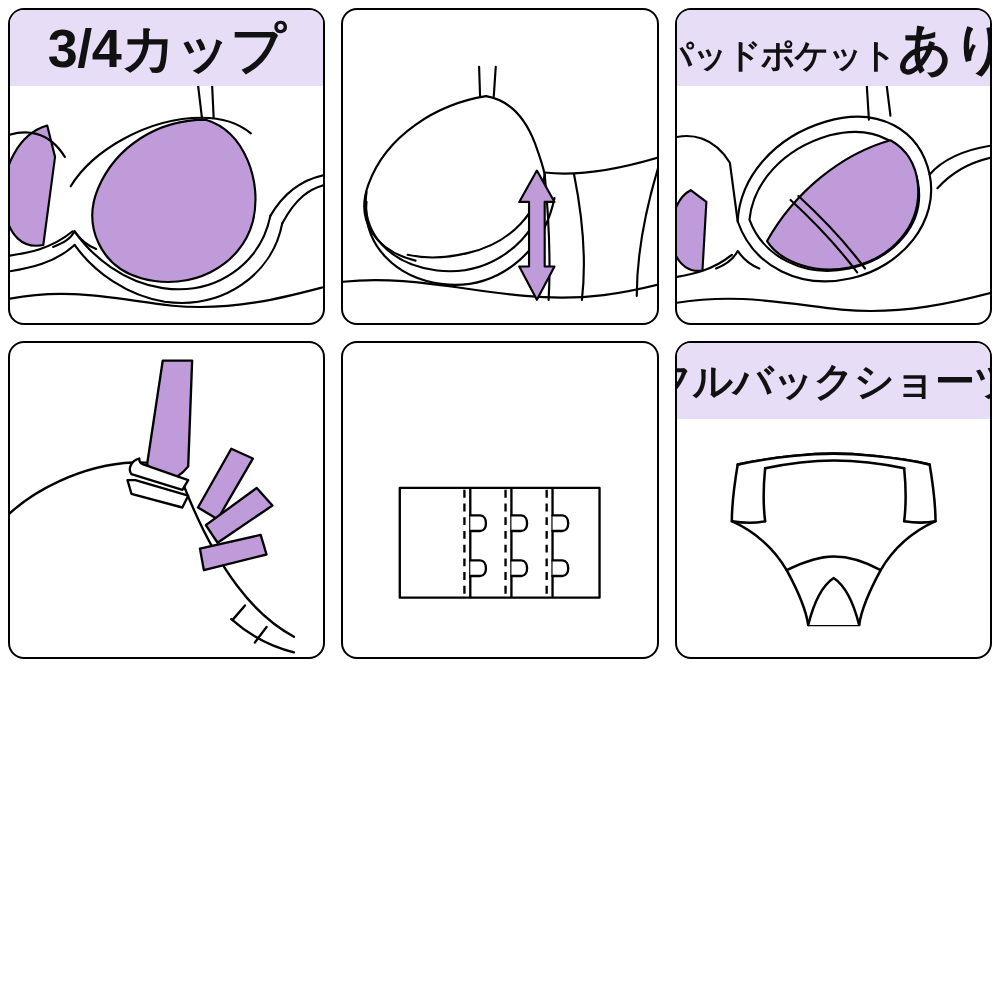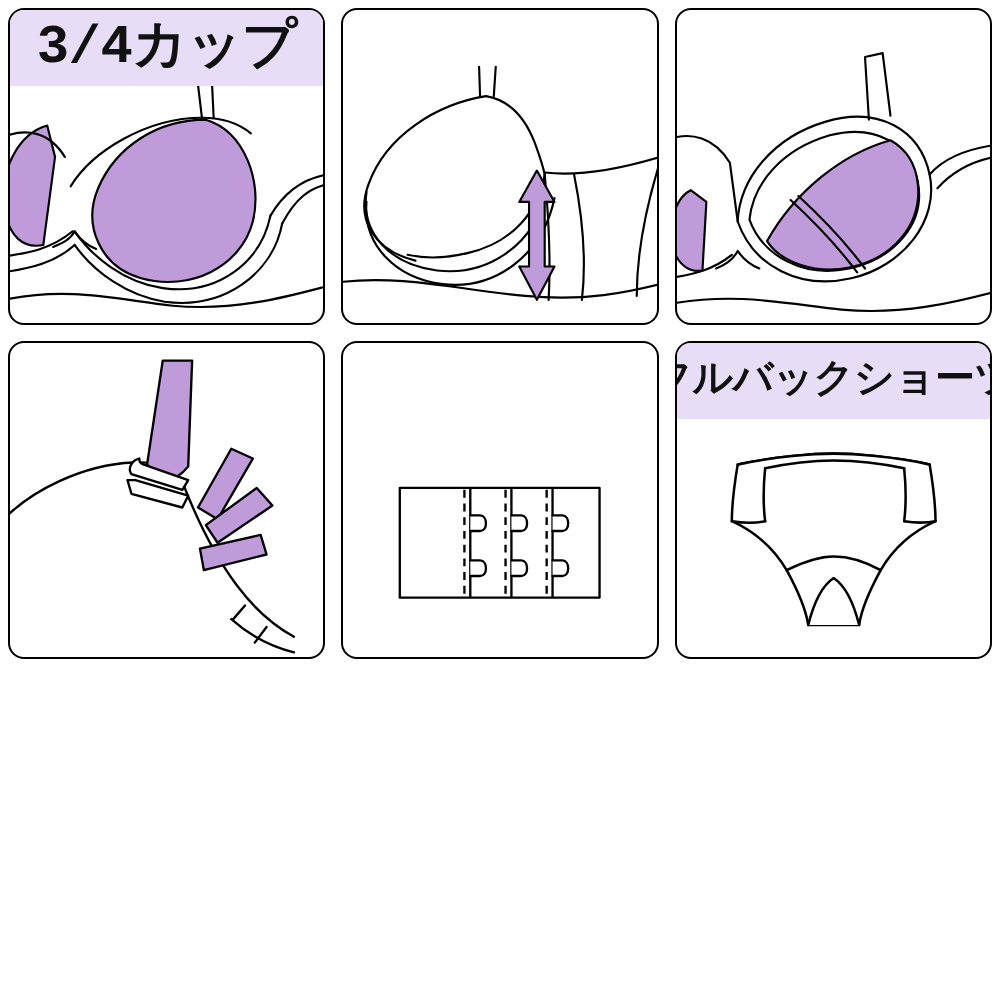--- a/index.html
+++ b/index.html
@@ -50,21 +50,21 @@
     justify-content: center;
     z-index: 5;
     overflow: hidden;
   }
   .panel-title {
     color: #111111;
     font-weight: 700;
     letter-spacing: -0.5px;
     white-space: nowrap;
     line-height: 1;
-    font-family: Liberation Mono, monospace;
+    font-family: Liberation Sans, sans-serif;
   }
   .t-lg   { font-size: 54px; }
   .t-md   { font-size: 50px; }
   .t-sm   { font-size: 44px; }
   .t-xs   { font-size: 40px; }
   .title-mixed {
     display: flex;
     align-items: baseline;
     justify-content: center;
     white-space: nowrap;
@@ -177,20 +177,26 @@
 
             <path d="M 258 168 C 272 152 296 142 324 138"></path>
             <path d="M 266 182 C 282 164 304 154 324 150"></path>
 
             <path d="M 196 112 L 192 48 L 210 44 L 218 108"></path>
 
             <path d="M -6 300 C 60 288 112 300 168 306 C 230 312 286 298 324 288"></path>
           </g>
         </svg>
       </div>
+      <div class="panel-header">
+        <div class="panel-title title-mixed">
+          <span class="small">パッドポケット</span>
+          <span class="big">あり</span>
+        </div>
+      </div>
     </div>
   </div>
 
 
 
   <div class="cell">
     <div class="panel">
       <div class="art">
         <svg viewBox="0 0 320 320" preserveAspectRatio="none">
 

